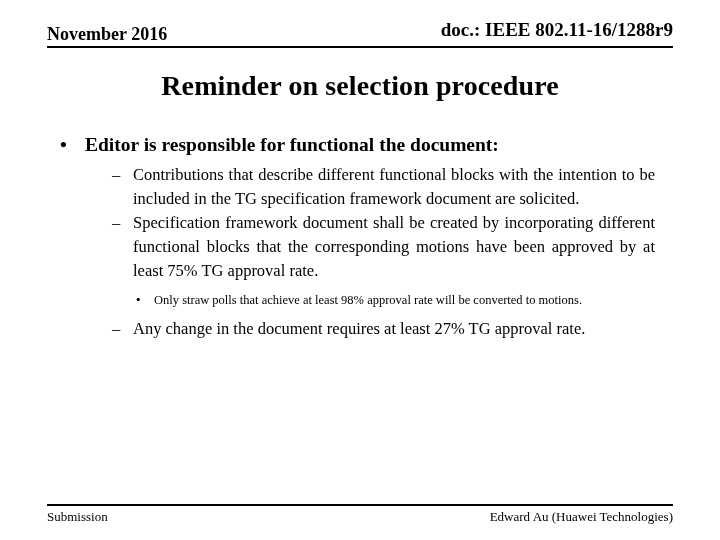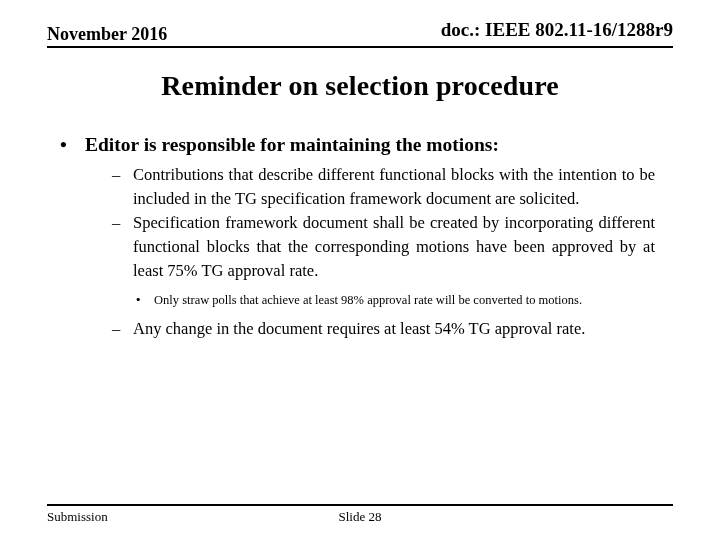--- a/index.html
+++ b/index.html
@@ -178,21 +178,21 @@
   <div class="header-doc">doc.: IEEE 802.11-16/1288r9</div>
 </div>
 <div class="header-rule"></div>
 
 <div class="slide-title">Reminder on selection procedure</div>
 
 <div class="body-area">
 
   <div class="lvl1">
     <span class="mark">•</span>
-    <span>Editor is responsible for maintaining the motions:</span>
+    <span>Editor is responsible for functional the document:</span>
   </div>
 
   <div class="lvl2">
     <span class="mark">–</span>
     <span>Contributions that describe different functional blocks with the intention to be included in the TG specification framework document are solicited.</span>
   </div>
 
   <div class="lvl2">
     <span class="mark">–</span>
     <span>Specification framework document shall be created by incorporating different functional blocks that the corresponding motions have been approved by at least 75% TG approval rate.</span>
@@ -207,22 +207,22 @@
     <div class="lvl3">
       <span class="mark">•</span>
       <span>Only straw polls that achieve at least 98% approval rate will be converted to motions.</span>
     </div>
   </div>
 
   <div class="spacer-sm"></div>
 
   <div class="lvl2">
     <span class="mark">–</span>
-    <span>Any change in the document requires at least 54% TG approval rate.</span>
+    <span>Any change in the document requires at least 27% TG approval rate.</span>
   </div>
 
 </div>
 
 <div class="footer-rule"></div>
 <div class="footer">
   <div class="footer-left">Submission</div>
-  <div class="footer-center">Slide 28</div>
+  <div class="footer-right">Edward Au (Huawei Technologies)</div>
 </div>
 
 </body></html>

